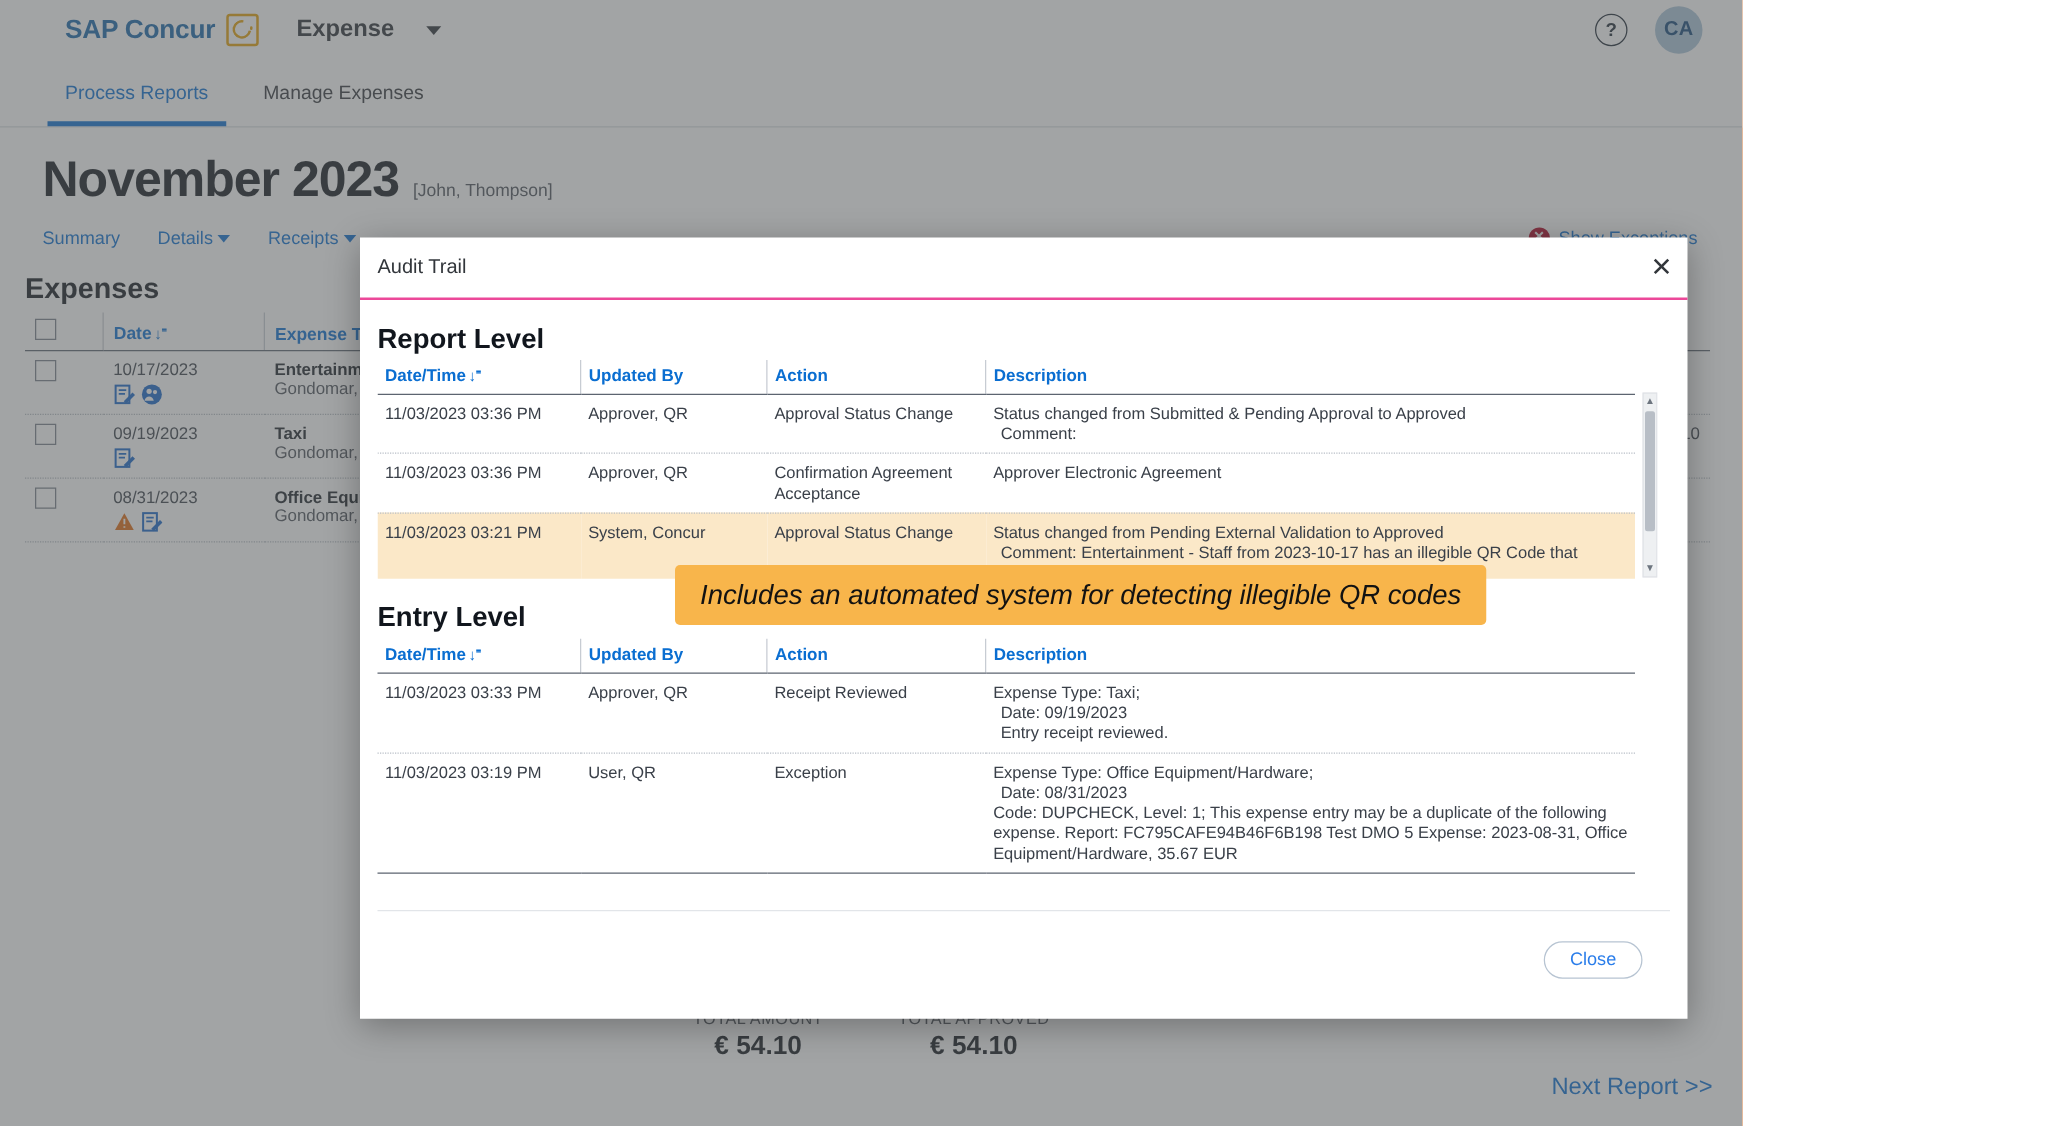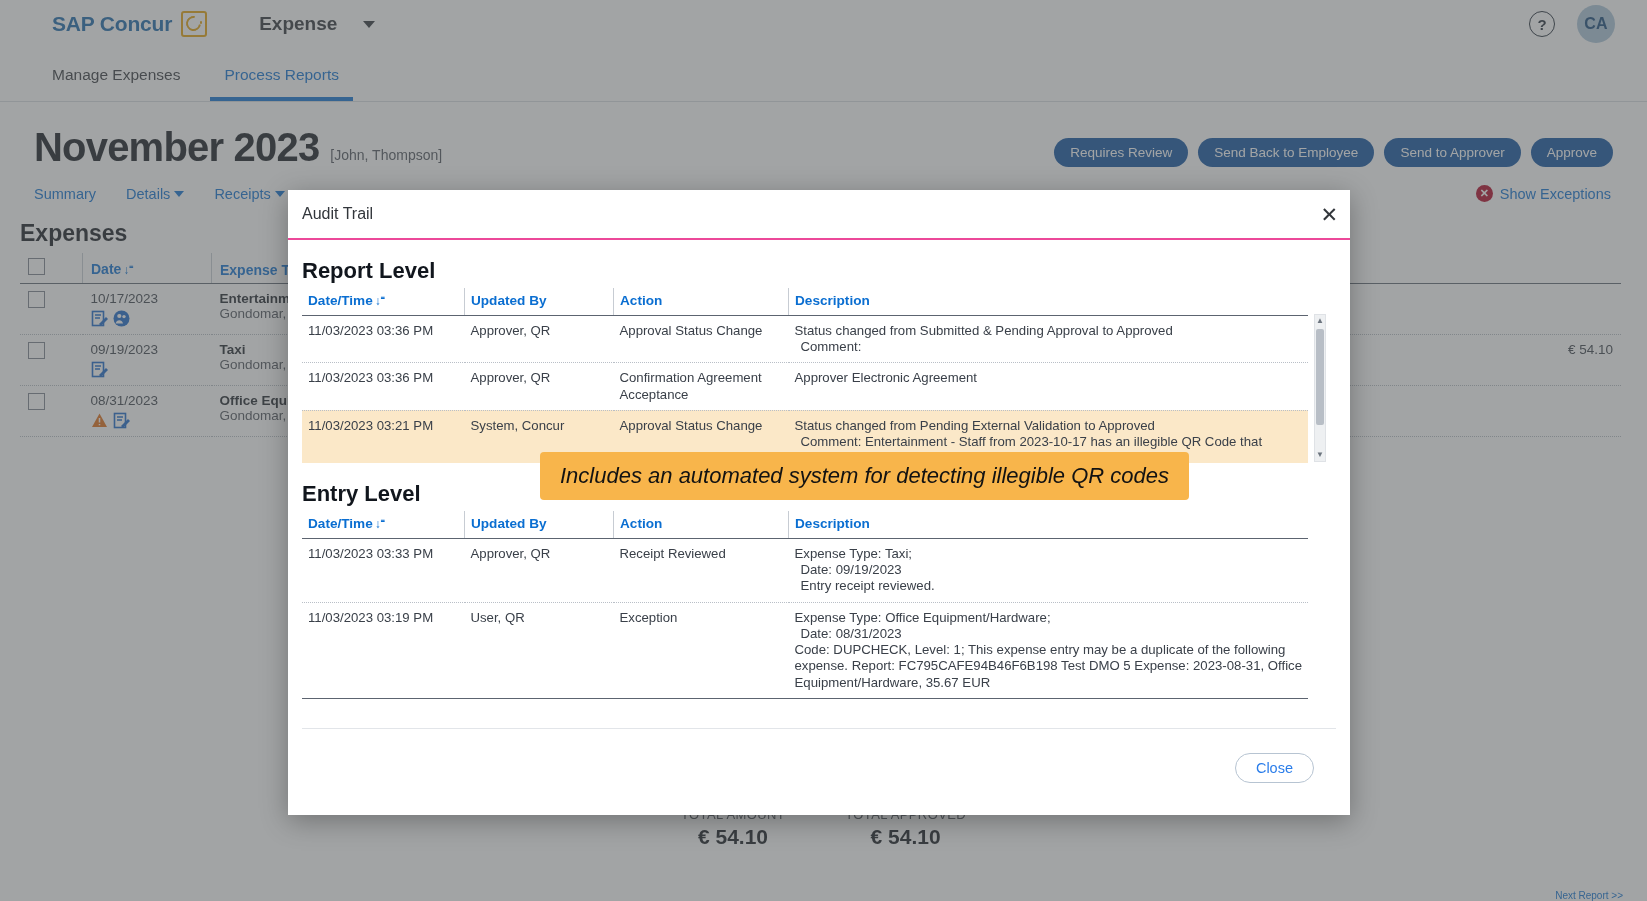--- a/index.html
+++ b/index.html
@@ -6,21 +6,21 @@
     margin: 0;
     padding: 0;
     background: #ffffff;
   }
   body {
     font-family: "Liberation Sans", sans-serif;
     -webkit-font-smoothing: antialiased;
   }
   #screen {
     position: relative;
-    width: 1647px;
+    width: 1394px;
     height: 901px;
     overflow: hidden;
     background: #f97316;
   }
 
   
   #bgpage {
     position: absolute;
     inset: 0;
     background: #ffffff;
@@ -77,21 +77,21 @@
     content: "";
     position: absolute;
     right: 3px;
     top: 8px;
     width: 2.6px;
     height: 2.6px;
     background: #e3a008;
     border-radius: 50%;
   }
   .product-menu {
-    margin-left: 52px;
+    margin-left: 30px;
     display: flex;
     align-items: center;
     gap: 26px;
     font-size: 19px;
     font-weight: bold;
     color: #2a2f35;
   }
   .caret-down {
     width: 0; height: 0;
     border-left: 6px solid transparent;
@@ -309,23 +309,23 @@
   }
   .total-value {
     font-size: 21px;
     font-weight: bold;
     color: #11161d;
     margin-top: 3px;
   }
   .next-report {
     position: absolute;
     right: 24px;
-    bottom: 0;
+    bottom: 20px;
     color: #0a6ed1;
-    font-size: 10px;
+    font-size: 19px;
   }
 
   
   .modal {
     position: absolute;
     left: 288px;
     top: 190px;
     width: 1062px;
     height: 625px;
     background: #ffffff;
@@ -483,37 +483,31 @@
         <span>Expense</span>
         <span class="caret-down"></span>
       </div>
       <div class="header-right">
         <div class="help-icon">?</div>
         <div class="avatar">CA</div>
       </div>
     </div>
 
     <div class="nav-tabs">
+      <div class="nav-tab active">
+        <span>Process Reports</span>
+      </div>
       <div class="nav-tab">
         <span>Manage Expenses</span>
-      </div>
-      <div class="nav-tab active">
-        <span>Process Reports</span>
       </div>
     </div>
 
     <div class="report-head">
       <div class="report-title">November 2023</div>
       <div class="report-owner">[John, Thompson]</div>
-      <div class="action-buttons">
-        <button class="btn-primary">Requires Review</button>
-        <button class="btn-primary">Send Back to Employee</button>
-        <button class="btn-primary">Send to Approver</button>
-        <button class="btn-primary">Approve</button>
-      </div>
     </div>
 
     <div class="sub-nav">
       <div class="sub-nav-item">
         <span>Summary</span>
       </div>
       <div class="sub-nav-item">
         <span>Details</span>
         <span class="caret-small"></span>
       </div>

